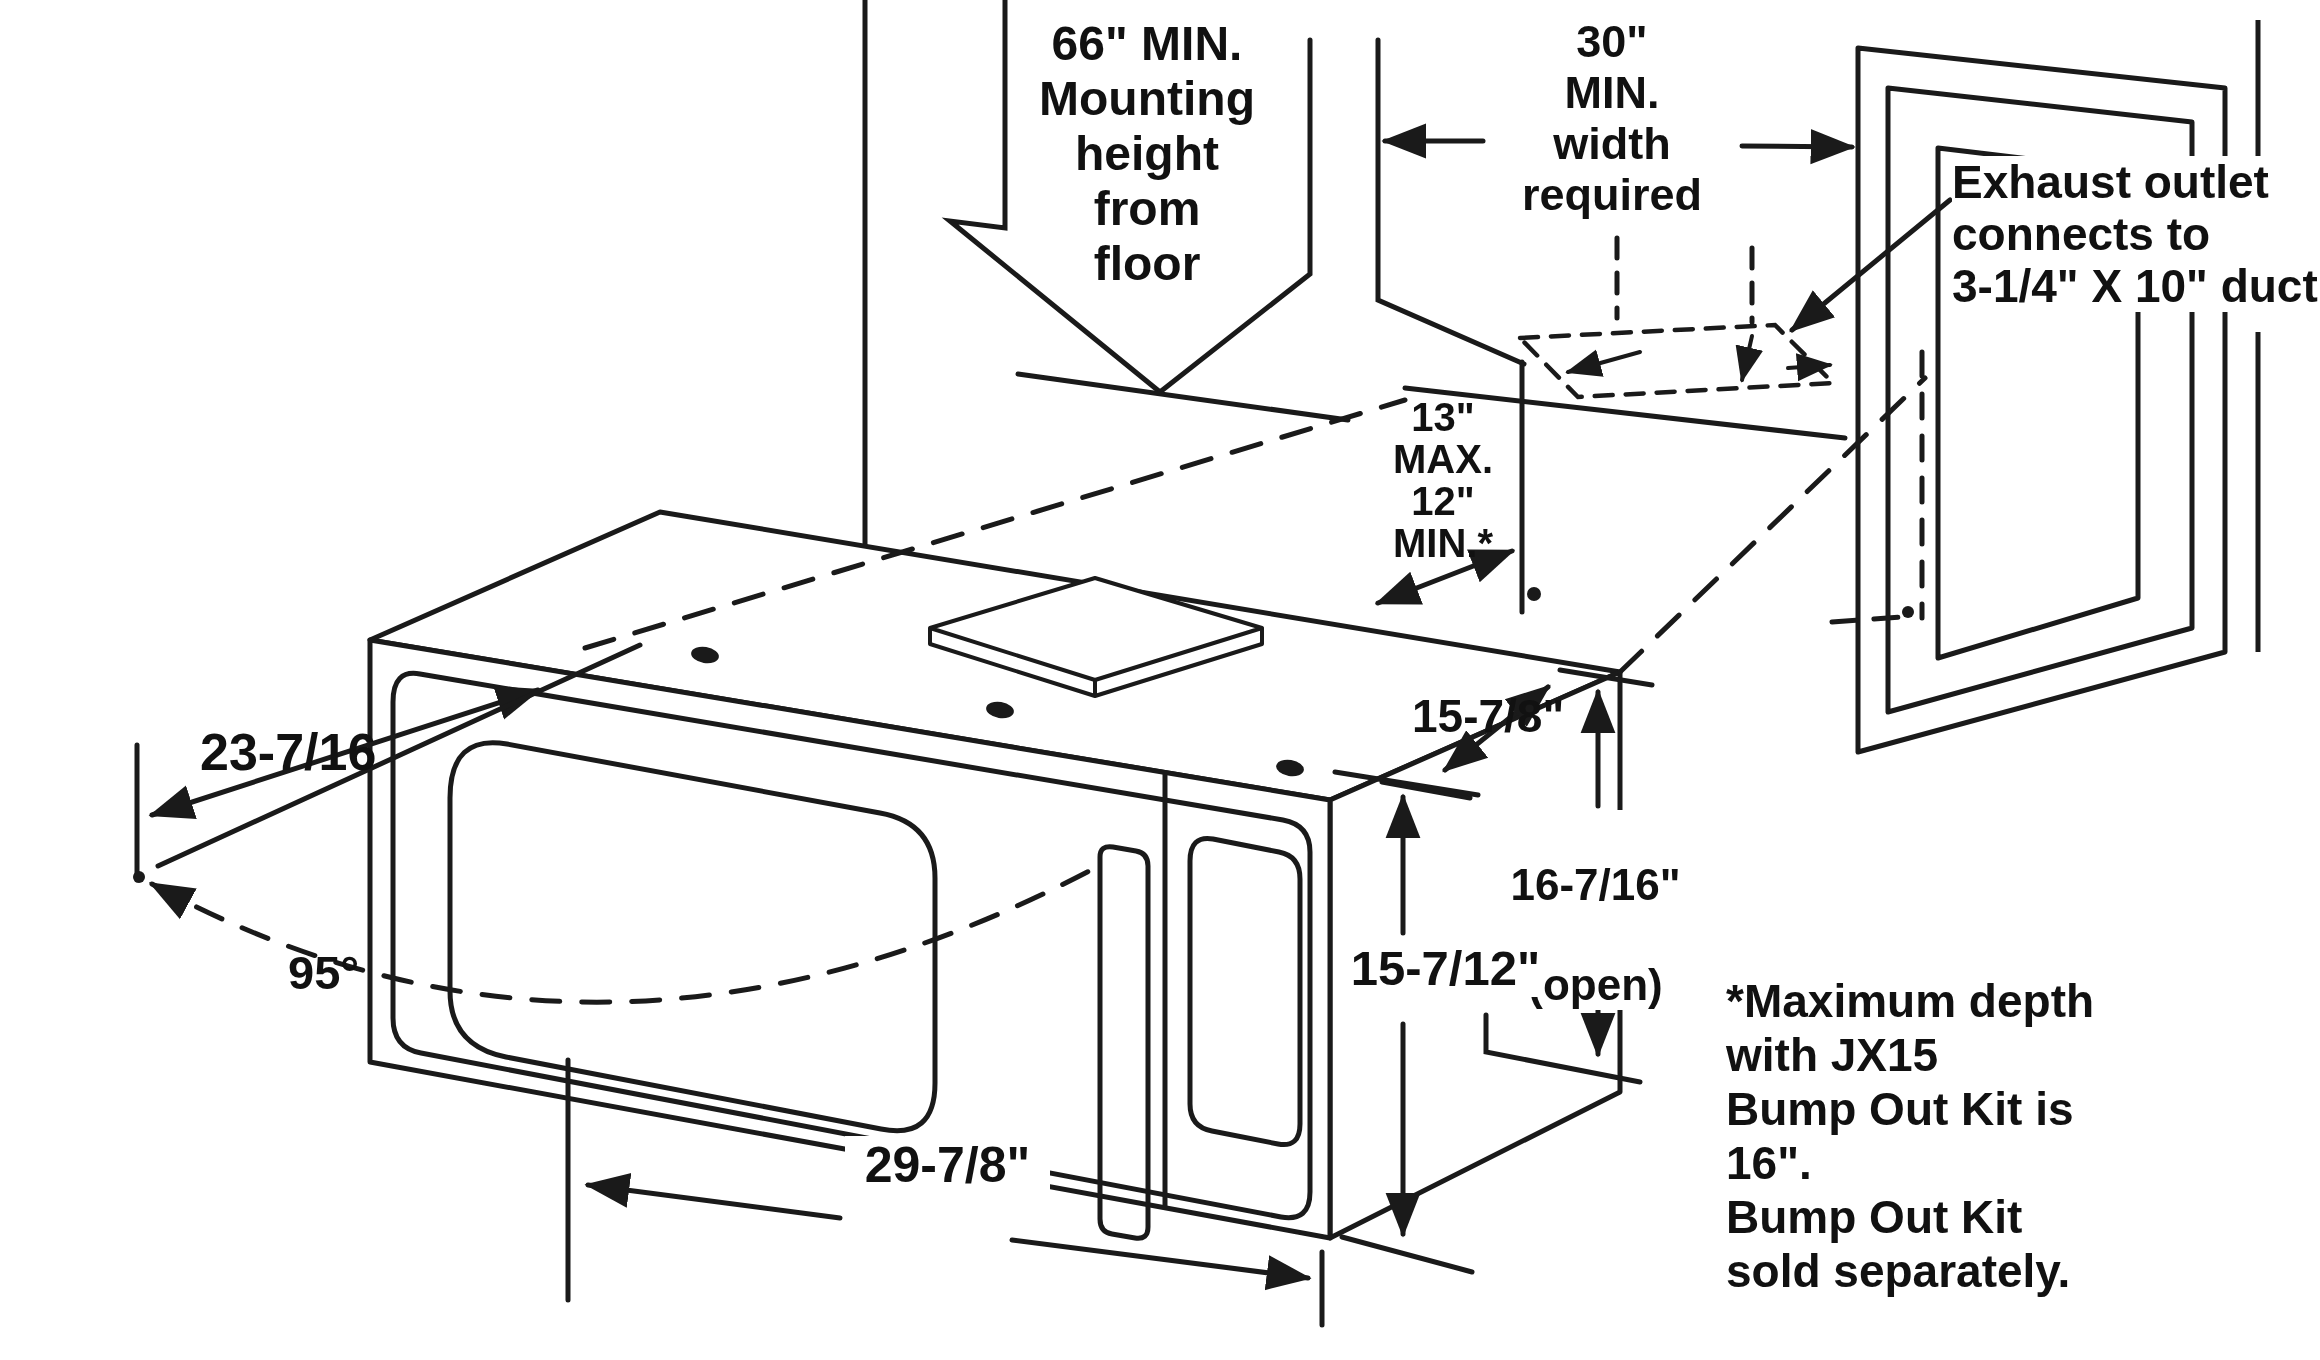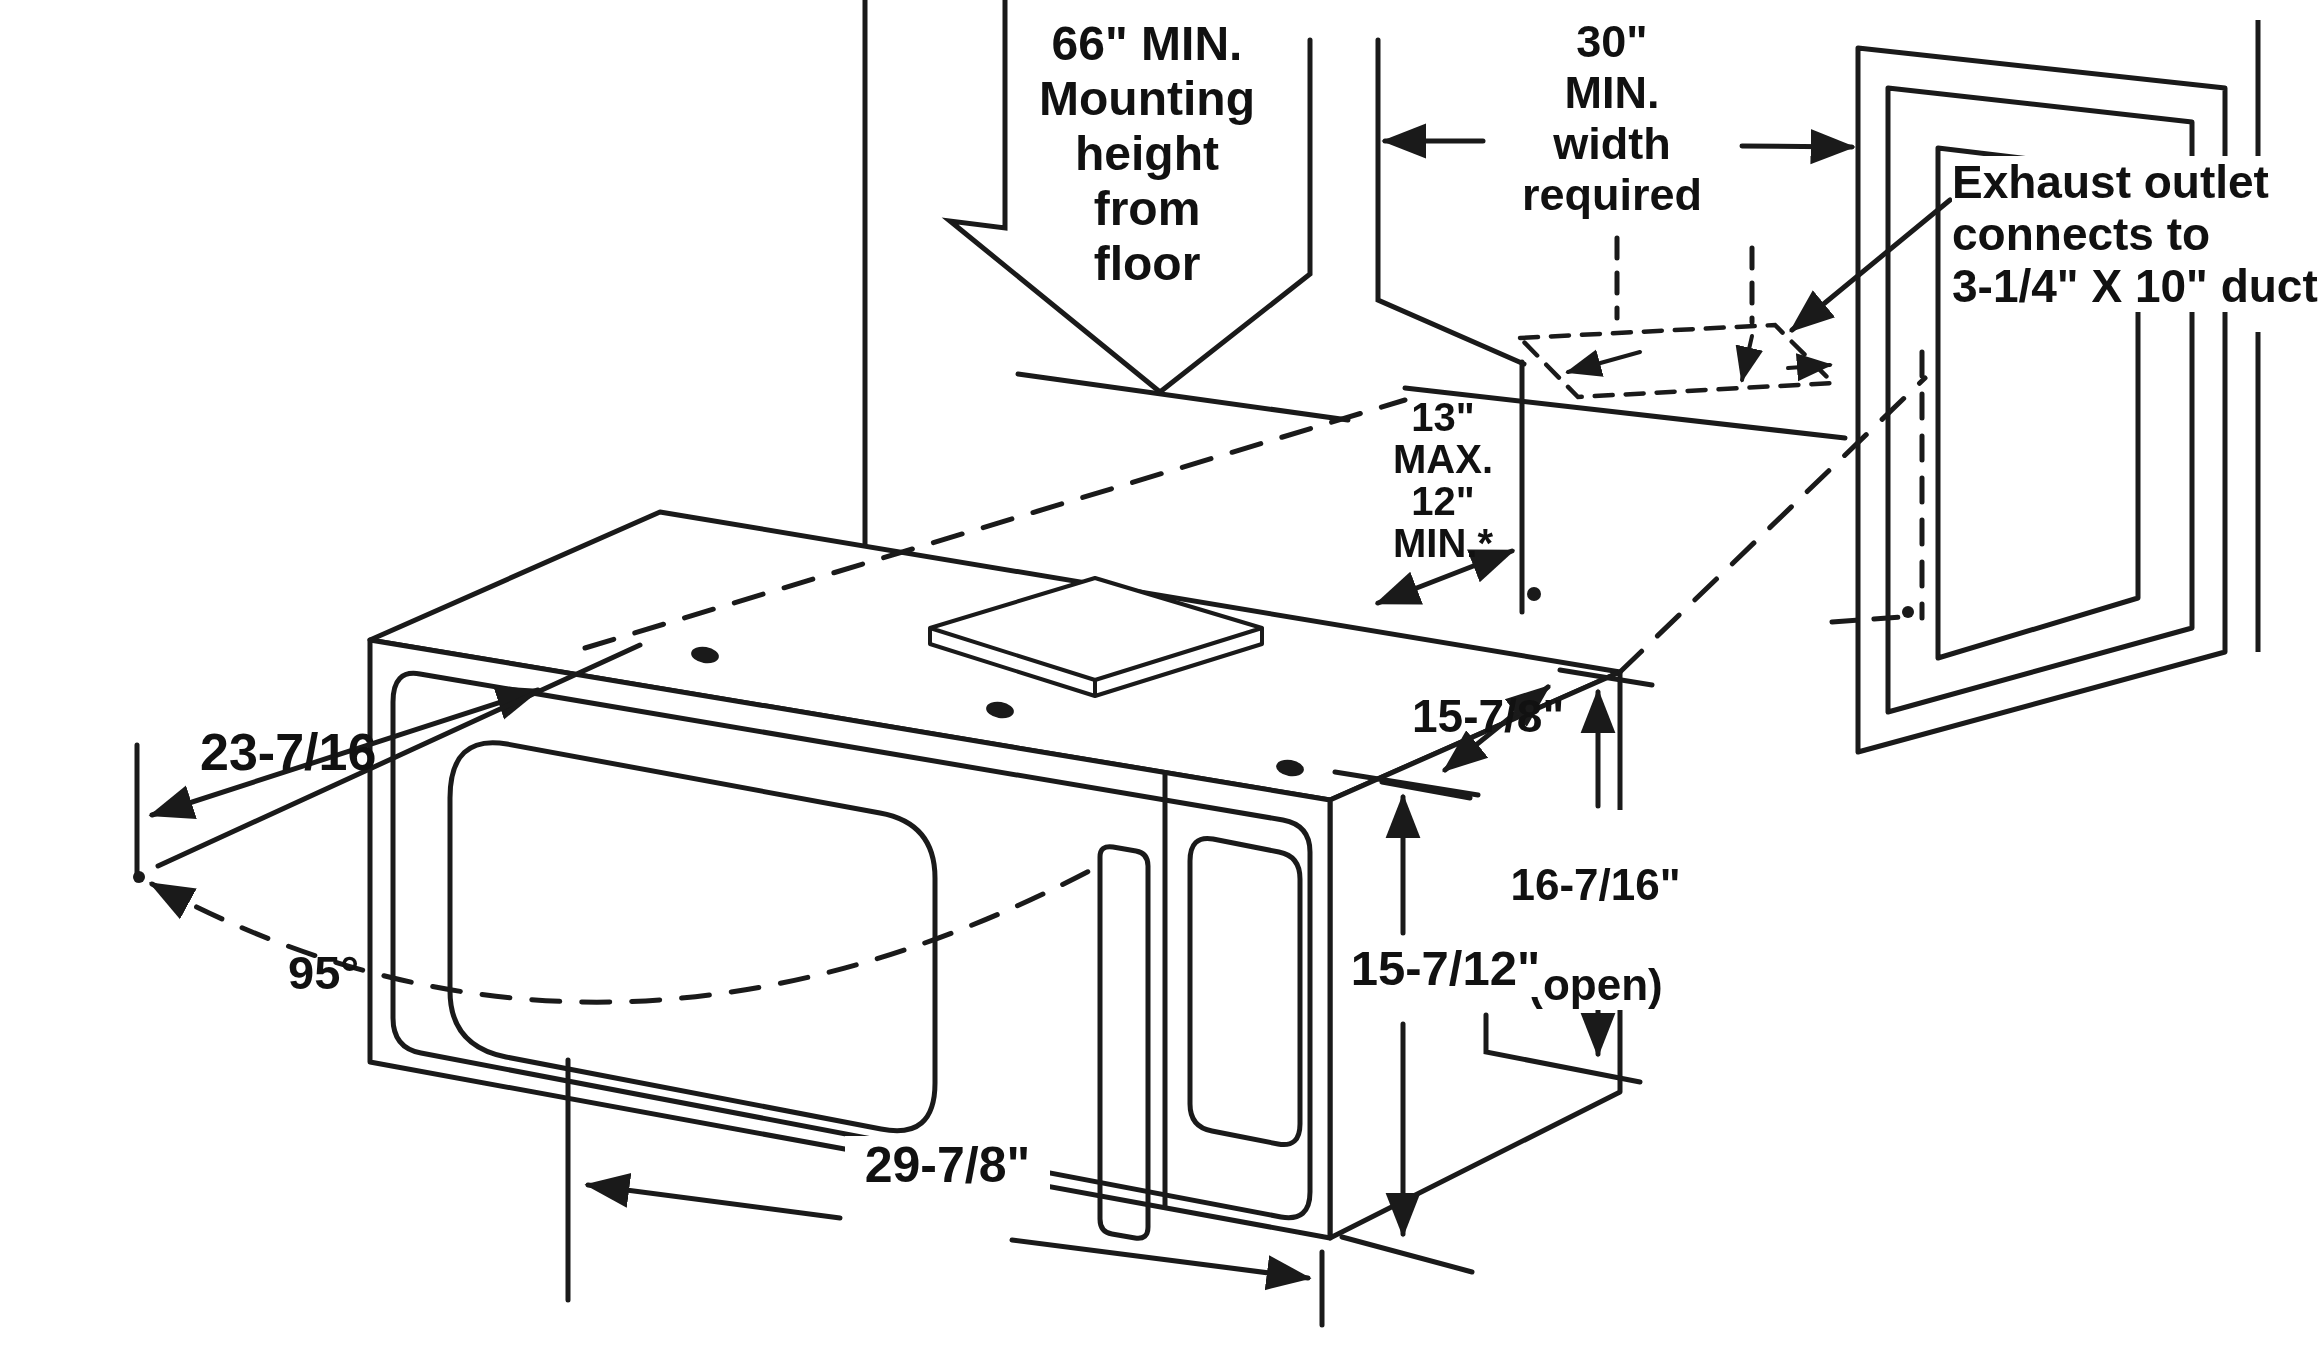--- a/index.html
+++ b/index.html
@@ -151,14 +151,19 @@
 
   <div class="lbl center bgw" style="left:1498px;top:810px;width:195px;font-size:44px;line-height:50px;">
     <span>16-7/16"</span><br>
     <span>(open)</span>
   </div>
 
   <div class="lbl center bgw" style="left:1348px;top:940px;width:195px;font-size:49px;">15-7/12"</div>
 
   <div class="lbl center bgw" style="left:845px;top:1136px;width:205px;font-size:50px;">29-7/8"</div>
 
+  <div class="lbl" style="left:1726px;top:974px;width:430px;font-size:46px;line-height:54px;">*Maximum depth
+with JX15
+Bump Out Kit is 16".
+Bump Out Kit
+sold separately.</div>
 
 </div>
 
 </body></html>

